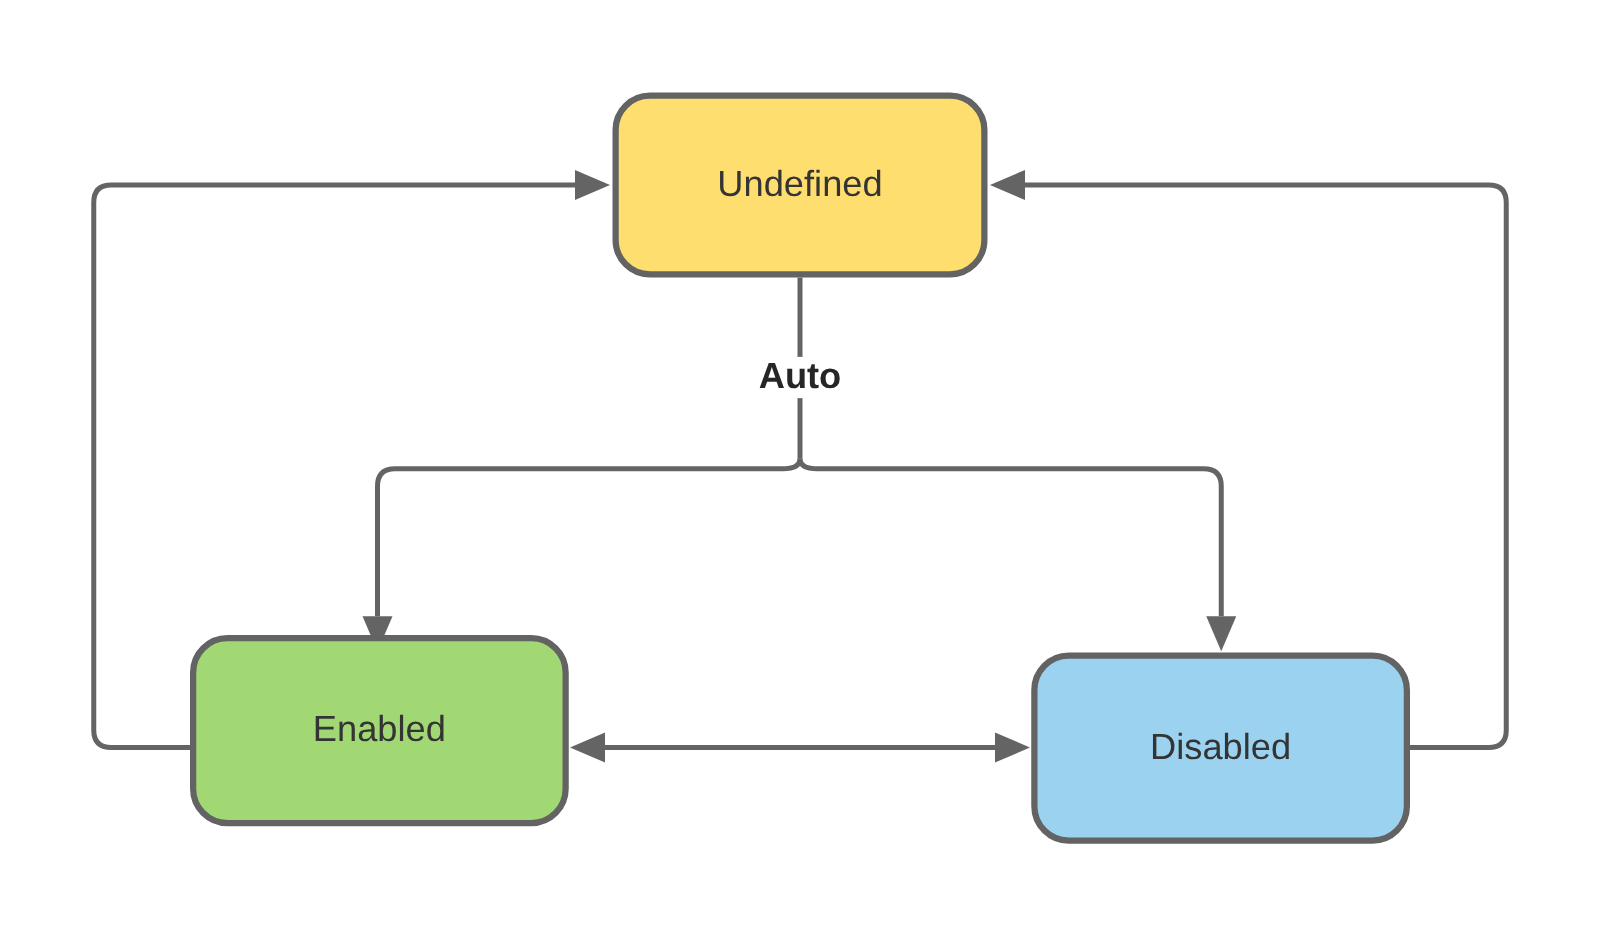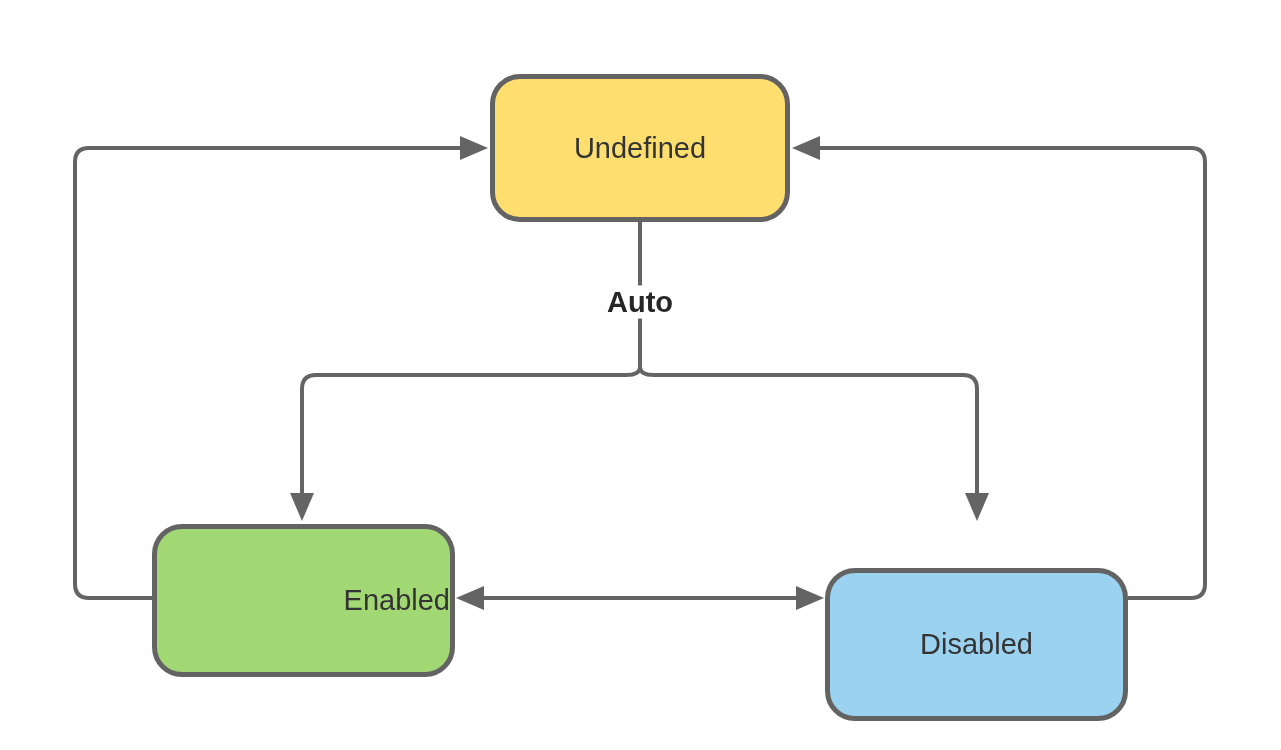--- a/index.html
+++ b/index.html
@@ -33,21 +33,21 @@
     border-radius: 30px;
     display: flex;
     align-items: center;
     justify-content: center;
   }
   .node-label {
     font-size: 29px;
     line-height: 1;
   }
   .node-undefined { left: 490px; top: 74px;  width: 300px; height: 148px; }
-  .node-enabled   { left: 152px; top: 524px; width: 303px; height: 153px; justify-content: flex-end; }
+  .node-enabled   { left: 152px; top: 508px; width: 303px; height: 153px; }
   .node-disabled  { left: 825px; top: 522px; width: 303px; height: 153px; }
 
   .edge-label-auto {
     position: absolute;
     left: 640px;
     top: 302px;
     transform: translate(-50%, -50%);
     background: #ffffff;
     padding: 2px 8px;
     font-size: 29px;
@@ -94,19 +94,19 @@
   </svg>
 
   <div class="node node-undefined" style="background-color: rgb(255, 222, 112);">
     <span class="node-label" style="color: rgb(52, 52, 52);">Undefined</span>
   </div>
 
   <div class="node node-enabled" style="background-color: rgb(162, 216, 116);">
     <span class="node-label" style="color: rgb(52, 52, 52);">Enabled</span>
   </div>
 
-  <div class="node node-disabled" style="background-color: rgb(154, 210, 240); margin-top: 46px;">
+  <div class="node node-disabled" style="background-color: rgb(154, 210, 240);">
     <span class="node-label" style="color: rgb(52, 52, 52);">Disabled</span>
   </div>
 
   <div class="edge-label-auto" style="color: rgb(38, 38, 38);">Auto</div>
 
 </div>
 
 </body></html>

